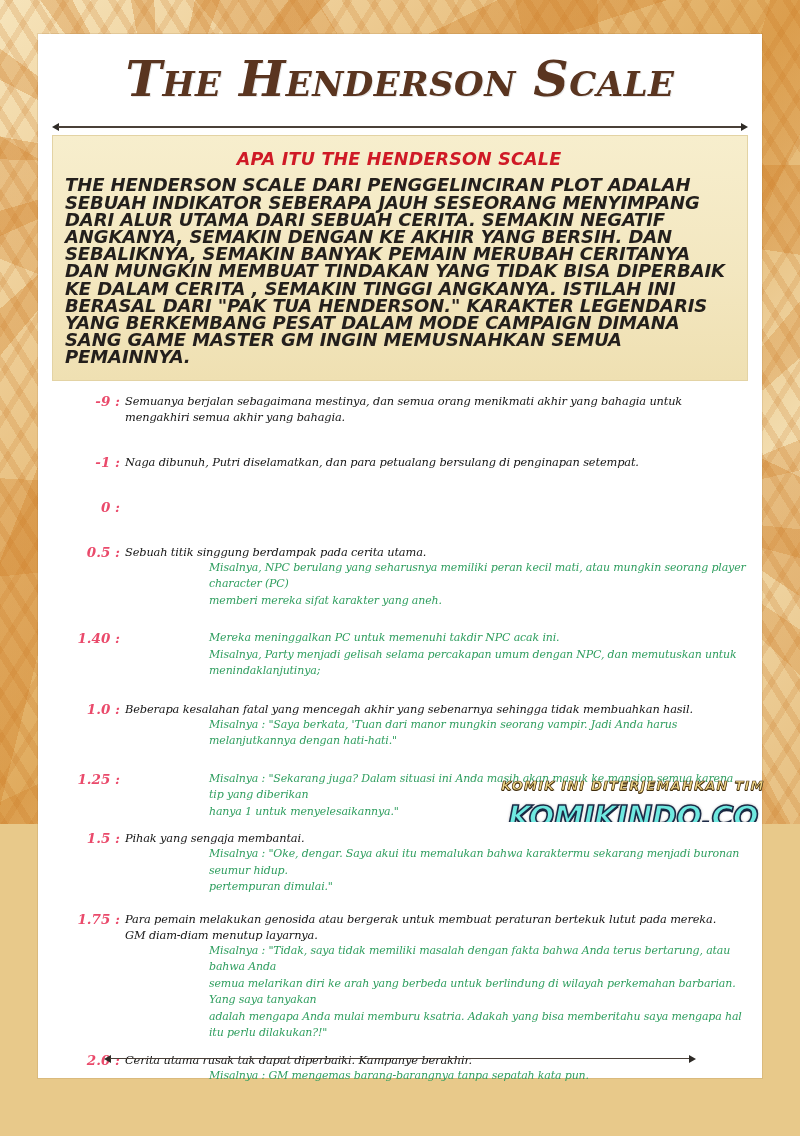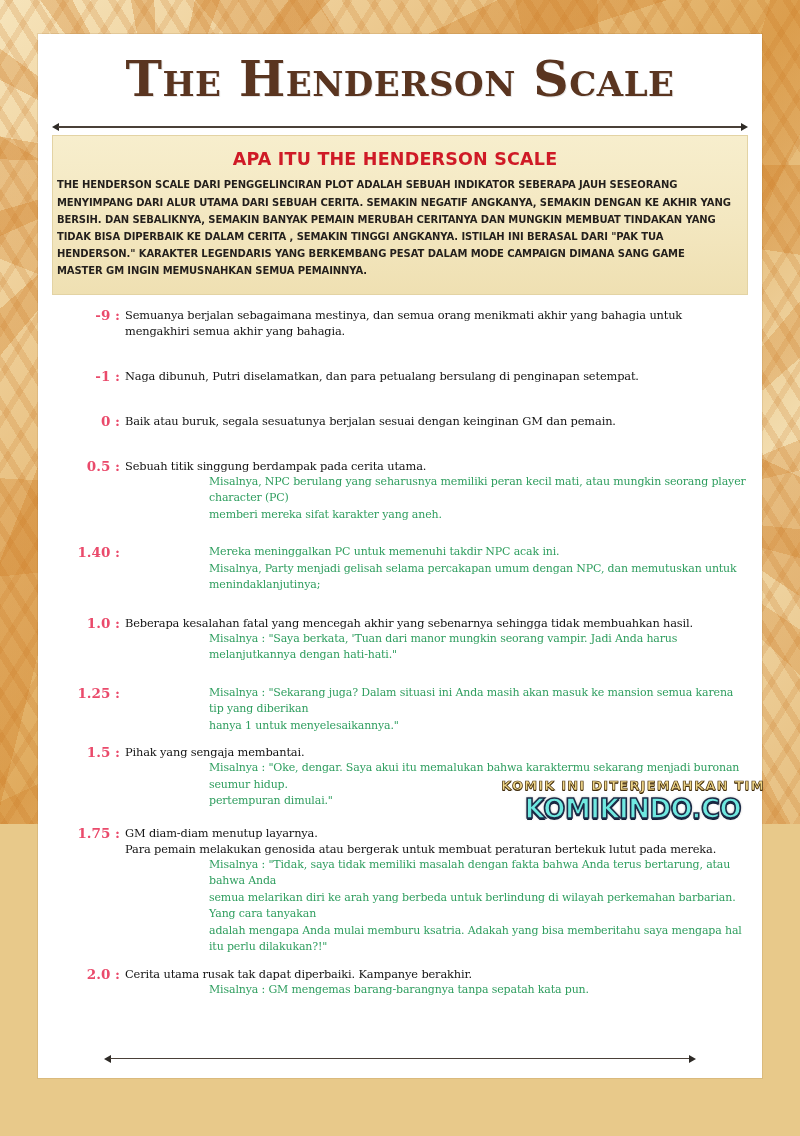--- a/index.html
+++ b/index.html
@@ -18,20 +18,21 @@
       radial-gradient(circle at 88% 30%, rgba(214,138,40,.45) 0 16px, transparent 17px),
       radial-gradient(circle at 8% 55%, rgba(198,104,20,.40) 0 13px, transparent 14px),
       radial-gradient(circle at 50% 70%, rgba(214,138,40,.40) 0 18px, transparent 19px),
       radial-gradient(circle at 92% 78%, rgba(198,104,20,.45) 0 12px, transparent 13px),
       radial-gradient(circle at 22% 92%, rgba(214,138,40,.45) 0 15px, transparent 16px),
       repeating-conic-gradient(from 12deg at 20% 20%, rgba(205,120,30,.30) 0 8deg, rgba(246,226,178,.0) 8deg 26deg),
       repeating-conic-gradient(from 40deg at 78% 62%, rgba(205,120,30,.26) 0 9deg, rgba(246,226,178,.0) 9deg 28deg),
       repeating-linear-gradient(58deg, rgba(196,108,24,.18) 0 7px, rgba(250,234,195,.0) 7px 22px),
       repeating-linear-gradient(-58deg, rgba(196,108,24,.15) 0 6px, rgba(250,234,195,.0) 6px 24px),
       linear-gradient(135deg,#f6e4bb 0%,#ecc98f 25%,#e0ab5e 50%,#f2dcae 75%,#e7bf80 100%);
+    font-style: italic;
   }
   
   #card{
     position:absolute;left:38px;top:34px;width:724px;height:1044px;
     background:#ffffff;
     box-shadow:0 0 0 1px rgba(120,80,30,.12);
   }
   
   .title{
     margin:0;padding:20px 0 0 0;
@@ -53,32 +54,32 @@
   .rule .cap{position:absolute;top:-2px;width:0;height:0;
     border-top:4px solid transparent;border-bottom:4px solid transparent;}
   .rule .cap.l{left:0;border-right:7px solid #2e2a26;}
   .rule .cap.r{right:0;border-left:7px solid #2e2a26;}
 
   
   #intro{
     margin:7px 14px 0 14px;
     background:linear-gradient(180deg,#f7eecd 0%,#f3e7c0 55%,#efe0b2 100%);
     border:1px solid #e3d3a4;
-    padding:10px 14px 14px 4px;
+    padding:10px 14px 14px 12px;
   }
   #intro h2{
     margin:3px 0 7px 0;text-align:center;
     font-family:"DejaVu Sans", sans-serif;
     font-weight:700;font-size:17.5px;letter-spacing:.2px;
     color:#cf1a26;
   }
   #intro p{
     margin:0;
     font-family:"DejaVu Sans", sans-serif;
-    font-weight:700;font-size:10px;line-height:17.2px;
+    font-weight:700;font-size:18px;line-height:17.2px;
     color:#231f1c;letter-spacing:-.1px;
   }
   
   #scale{margin:12px 0 0 0;padding:0 16px 0 10px;}
   .entry{display:flex;align-items:flex-start;margin-bottom:3px;}
   .num{
     flex:0 0 72px;text-align:right;padding-right:5px;
     font-family:"DejaVu Serif", serif;
     font-weight:700;font-size:13.5px;color:#ea4a6b;
     line-height:16px;white-space:nowrap;
@@ -108,24 +109,25 @@
   }
   #wm .l1{
     font-family:"DejaVu Sans", sans-serif;font-weight:700;
     font-size:13px;letter-spacing:1.2px;color:#f0d78a;
     -webkit-text-stroke:.7px #4b3310;
     text-shadow:0 1px 0 #3c2a0c;
     margin-top:10px;
   }
   #wm .l2{
     font-family:"DejaVu Sans", sans-serif;font-weight:700;
-    font-size:26px;letter-spacing:-.5px;color:#6fe9e0;
+    font-size:30px;letter-spacing:-.5px;color:#6fe9e0;
     -webkit-text-stroke:1.6px #1b2a46;
     text-shadow:0 2px 0 #16233a, 0 0 3px rgba(0,0,0,.5);
     line-height:32px;
+    margin-top:8px;
   }
 </style>
 </head>
 <body>
 
 <div id="page">
   <div id="card">
 
     <h1 class="title">The Henderson Scale</h1>
 
@@ -150,23 +152,20 @@
         <div class="sp-xl"></div>
         <div class="entry">
           <div class="num">-1 :</div>
           <div class="body">
             <div class="desc">Naga dibunuh, Putri diselamatkan, dan para petualang bersulang di penginapan setempat.</div>
           </div>
         </div>
         <div class="sp-xl"></div>
         <div class="entry">
           <div class="num">0 :</div>
-          <div class="body">
-            <div class="desc">Baik atau buruk, segala sesuatunya berjalan sesuai dengan keinginan GM dan pemain.</div>
-          </div>
         </div>
         <div class="sp-xl"></div>
         <div class="entry">
           <div class="num">0.5 :</div>
           <div class="body">
             <div class="desc">Sebuah titik singgung berdampak pada cerita utama.</div>
             <div class="eg">Misalnya, NPC berulang yang seharusnya memiliki peran kecil mati, atau mungkin seorang player character (PC)</div>
             <div class="eg">memberi mereka sifat karakter yang aneh.</div>
           </div>
         </div>
@@ -200,24 +199,24 @@
           <div class="body">
             <div class="desc">Pihak yang sengaja membantai.</div>
             <div class="eg">Misalnya : "Oke, dengar. Saya akui itu memalukan bahwa karaktermu sekarang menjadi buronan seumur hidup.</div>
             <div class="eg">pertempuran dimulai."</div>
           </div>
         </div>
         <div class="sp-m"></div>
         <div class="entry">
           <div class="num">1.75 :</div>
           <div class="body">
+            <div class="desc">Para pemain melakukan genosida atau bergerak untuk membuat peraturan bertekuk lutut pada mereka.</div>
             <div class="desc">GM diam-diam menutup layarnya.</div>
-            <div class="desc">Para pemain melakukan genosida atau bergerak untuk membuat peraturan bertekuk lutut pada mereka.</div>
             <div class="eg">Misalnya : "Tidak, saya tidak memiliki masalah dengan fakta bahwa Anda terus bertarung, atau bahwa Anda</div>
-            <div class="eg">semua melarikan diri ke arah yang berbeda untuk berlindung di wilayah perkemahan barbarian. Yang cara tanyakan</div>
+            <div class="eg">semua melarikan diri ke arah yang berbeda untuk berlindung di wilayah perkemahan barbarian. Yang saya tanyakan</div>
             <div class="eg">adalah mengapa Anda mulai memburu ksatria. Adakah yang bisa memberitahu saya mengapa hal itu perlu dilakukan?!"</div>
           </div>
         </div>
         <div class="sp-s"></div>
         <div class="entry">
           <div class="num">2.0 :</div>
           <div class="body">
             <div class="desc">Cerita utama rusak tak dapat diperbaiki. Kampanye berakhir.</div>
             <div class="eg">Misalnya : GM mengemas barang-barangnya tanpa sepatah kata pun.</div>
           </div>

